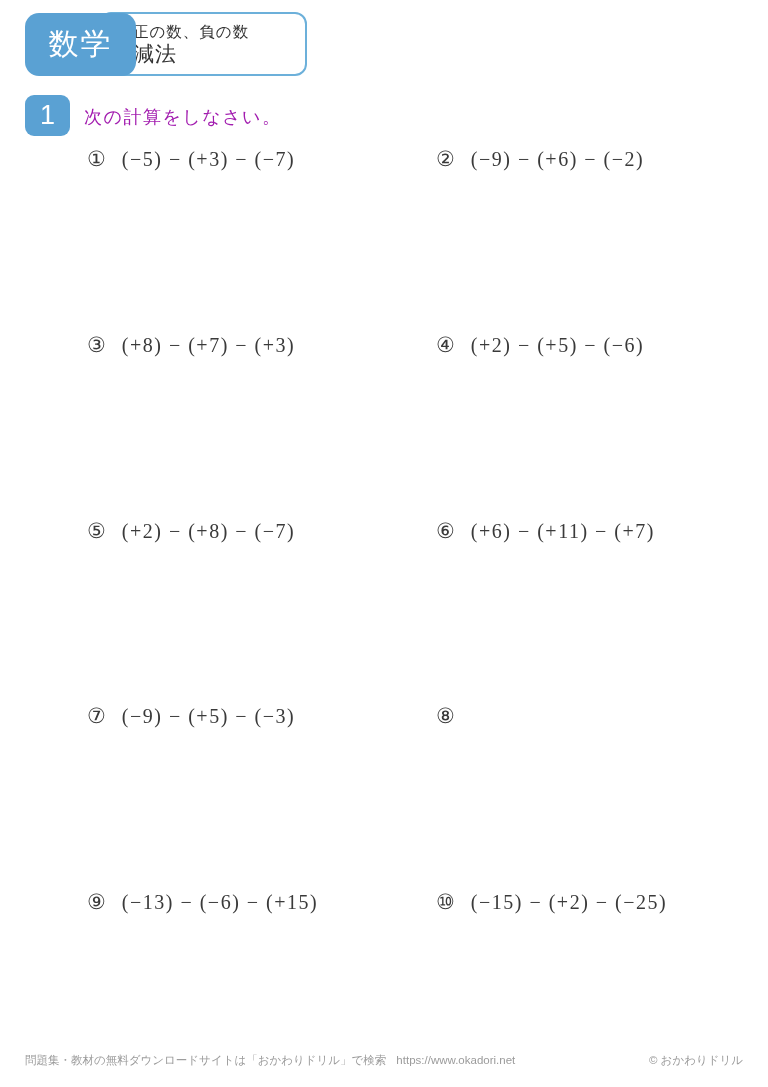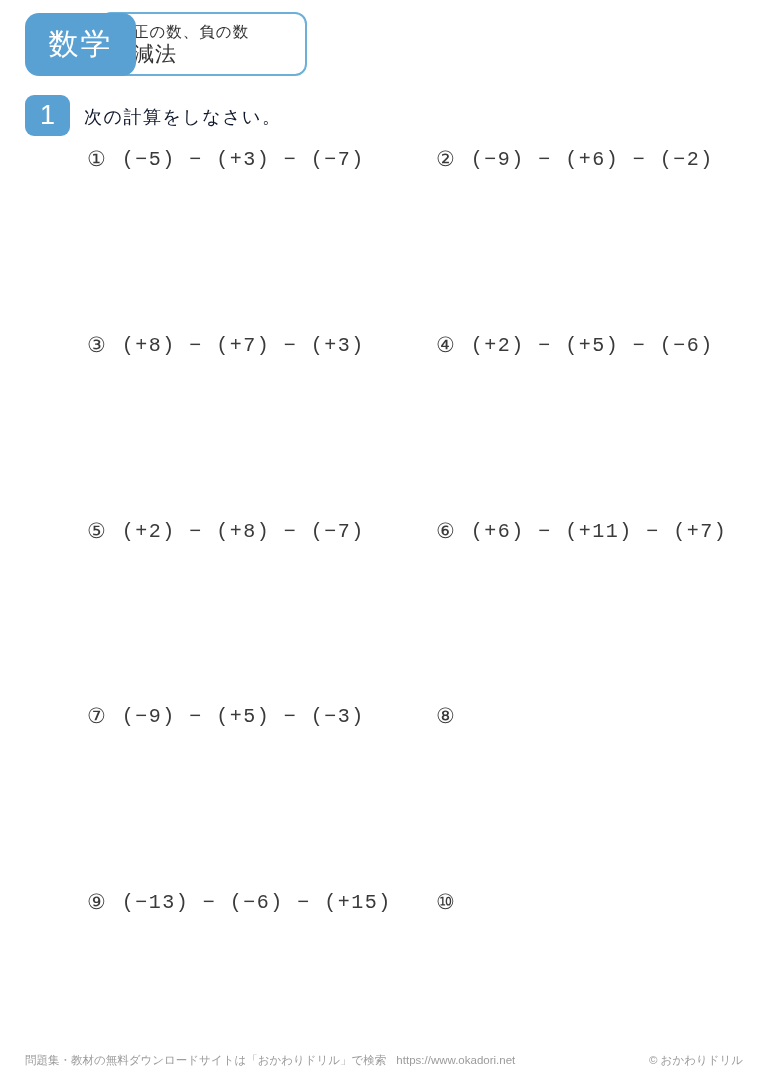--- a/index.html
+++ b/index.html
@@ -48,38 +48,38 @@
     border-radius: 9px;
     display: flex; align-items: center; justify-content: center;
     color: #ffffff;
     font-size: 27px;
   }
   .task-instruction {
     position: absolute;
     left: 84px; top: 105px;
     font-family: "Liberation Serif", "DejaVu Serif", serif;
     font-size: 18px;
-    color: #0f172a;
+    color: #a21caf;
     letter-spacing: 1.5px;
   }
   
   .problem {
     position: absolute;
     display: flex;
     align-items: center;
     color: #3a3a3a;
     white-space: nowrap;
   }
   .problem .pnum {
     font-family: "Liberation Serif", "DejaVu Serif", serif;
     font-size: 21px;
     margin-right: 16px;
   }
   .problem .pexpr {
-    font-family: Liberation Mono, monospace;
+    font-family: Liberation Serif, serif;
     font-size: 20px;
     letter-spacing: 1.5px;
   }
   
   .footer {
     position: absolute;
     left: 25px; right: 25px; top: 1053px;
     display: flex;
     justify-content: space-between;
     align-items: baseline;
@@ -141,20 +141,21 @@
   <div class="problem" style="left:436px; top:704px;">
     <span class="pnum">⑧</span>
   </div>
 
   <div class="problem" style="left:87px; top:890px;">
     <span class="pnum">⑨</span>
     <span class="pexpr">(−13) − (−6) − (+15)</span>
   </div>
   <div class="problem" style="left:436px; top:890px;">
     <span class="pnum">⑩</span>
+    <span class="pexpr">(−15) − (+2) − (−25)</span>
   </div>
 
   <div class="footer">
     <div class="left">
       <span>問題集・教材の無料ダウンロードサイトは「おかわりドリル」で検索</span><span>https://www.okadori.net</span>
     </div>
     <div class="right">© おかわりドリル</div>
   </div>
 
 </div>

